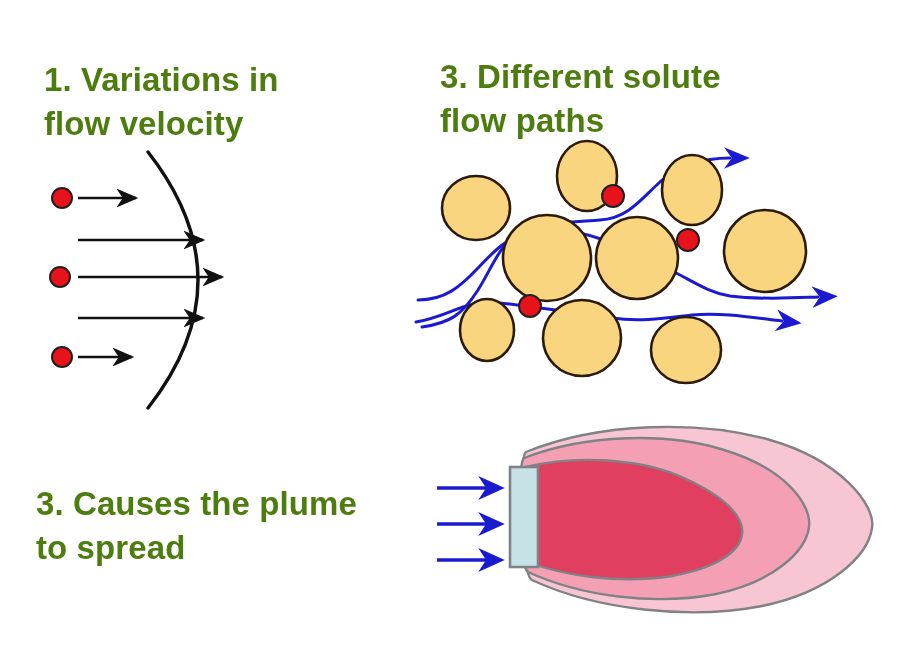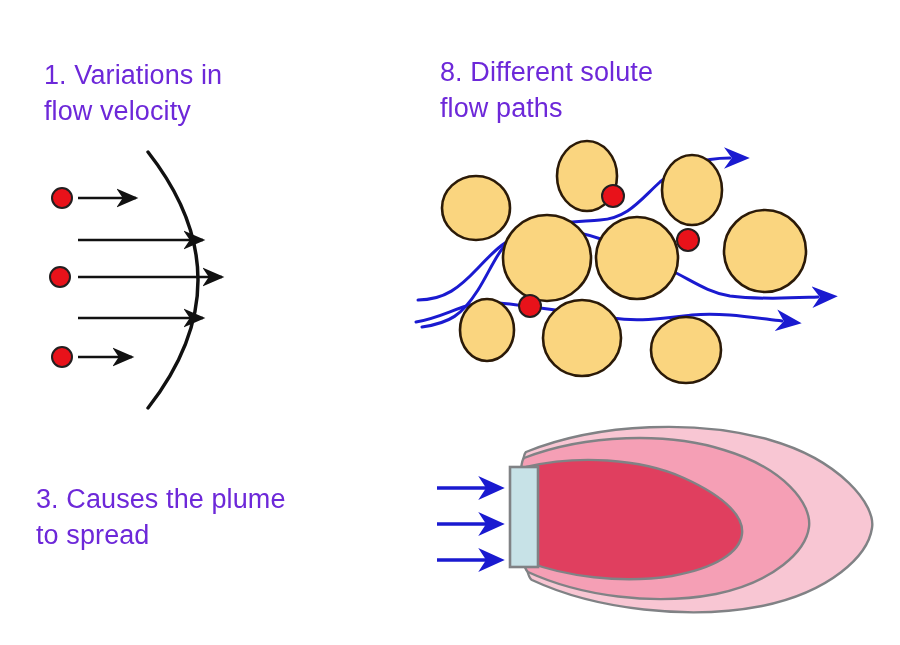--- a/index.html
+++ b/index.html
@@ -1,35 +1,35 @@
 <!DOCTYPE html>
 <html><head>
 <meta charset="utf-8">
 <style>
   html,body{margin:0;padding:0;background:#ffffff;}
   body{width:900px;height:645px;position:relative;overflow:hidden;
        font-family:"Liberation Sans","DejaVu Sans",sans-serif;color:#111111;}
   .slide{position:absolute;inset:0;background:#ffffff;}
-  .caption{position:absolute;font-size:27px;line-height:1.32;color:#6d28d9;
-           letter-spacing:.1px;white-space:pre-line;}
+  .caption{position:absolute;font-size:33px;line-height:1.32;color:#4d7c0f;
+           letter-spacing:.1px;white-space:pre-line;font-weight:bold;}
   #cap-1{left:44px;top:58px;width:290px;text-align:left;}
   #cap-2{left:440px;top:55px;width:310px;text-align:left;}
   #cap-3{left:36px;top:466px;width:330px;text-align:left;margin-top:16px;}
   .panel{position:absolute;}
   svg{display:block;overflow:visible;}
 </style>
 </head>
 <body>
 
 <div class="slide">
 
   <div class="caption" id="cap-1">1. Variations in
 flow velocity</div>
 
-  <div class="caption" id="cap-2">8. Different solute
+  <div class="caption" id="cap-2">3. Different solute
 flow paths</div>
 
   <div class="caption" id="cap-3">3.  Causes the plume
 to spread</div>
 
   <svg class="panel" id="svg-panel-1" width="900" height="645" viewBox="0 0 900 645" style="position:absolute;left:0;top:0;">
     <defs>
       <marker id="mk-black" markerWidth="9" markerHeight="9" refX="7.5" refY="4.2" orient="auto" markerUnits="strokeWidth">
         <path d="M0,0.6 L8.4,4.2 L0,7.8 L2.4,4.2 Z" fill="#111111"></path>
       </marker>

